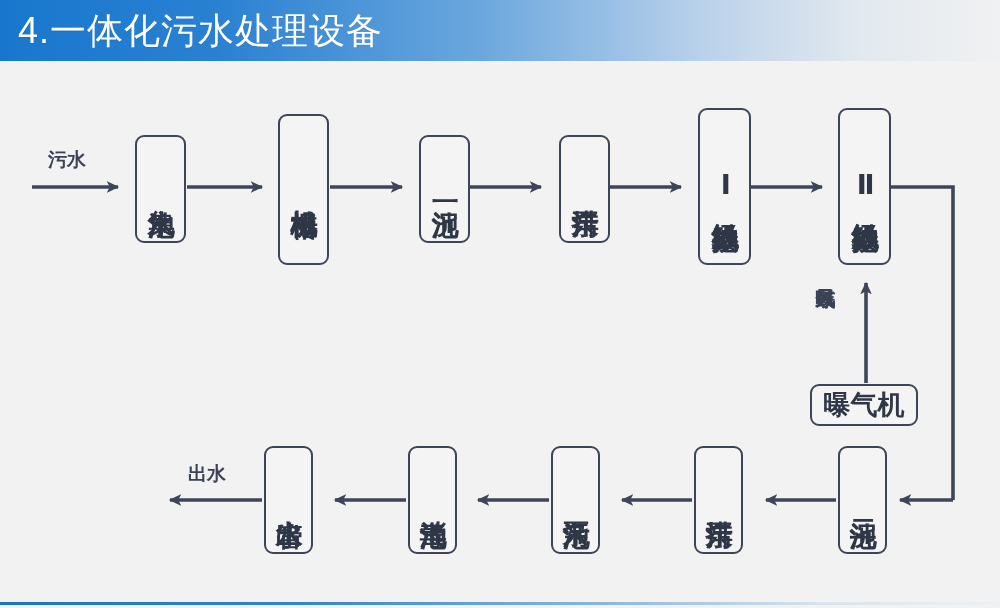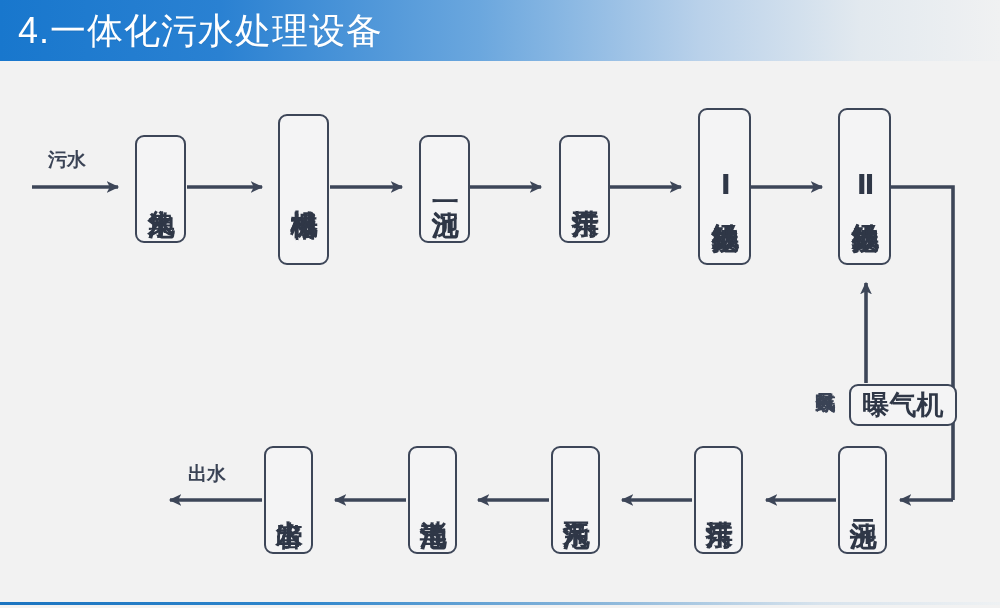--- a/index.html
+++ b/index.html
@@ -28,21 +28,21 @@
     text-shadow:0 1px 1px rgba(0,0,0,0.07);
   }
 
   
   #footer-rule{
     position:absolute;left:0;top:602px;width:1000px;height:3px;
     background:linear-gradient(to right,#1b74c0 0%,#2f86cc 30%,#8ab6da 60%,#d7e3ed 82%,#eef1f3 100%);
   }
 
   
-  #stage{position:absolute;left:0;top:61px;width:1000px;height:541px;text-align:right;}
+  #stage{position:absolute;left:0;top:61px;width:1000px;height:541px;}
   #wires{position:absolute;left:0;top:0;width:1000px;height:541px;}
 
   
   .node{
     position:absolute;
     box-sizing:border-box;
     border:2.5px solid #3d4658;
     border-radius:9px;
     background:#f4f4f5;
     color:#2f3747;
@@ -149,21 +149,21 @@
     </div>
 
     <div class="node" style="left:698px;top:47px;width:53px;height:157px;">
       <span class="vtext">Ⅰ级接触池</span>
     </div>
 
     <div class="node" style="left:838px;top:47px;width:53px;height:157px;">
       <span class="vtext">Ⅱ级接触池</span>
     </div>
 
-    <div class="node" style="left:810px;top:323px;width:108px;height:42px;margin-left:39px;">
+    <div class="node" style="left:810px;top:323px;width:108px;height:42px;">
       <span class="htext">曝气机</span>
     </div>
 
     <div class="node" style="left:838px;top:385px;width:49px;height:108px;">
       <span class="vtext">二沉池</span>
     </div>
 
     <div class="node" style="left:694px;top:385px;width:49px;height:108px;">
       <span class="vtext">排污泵</span>
     </div>

